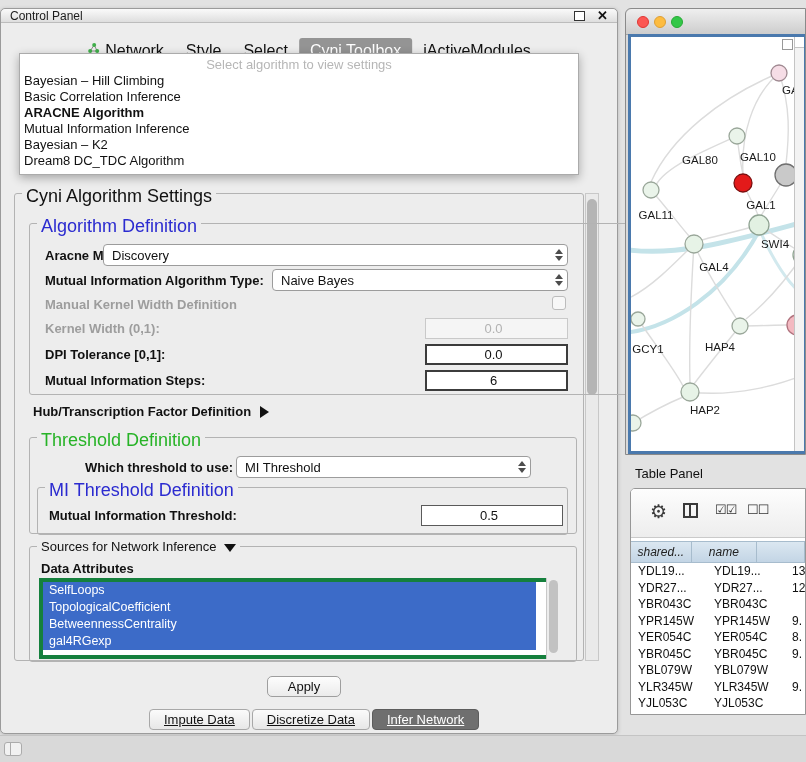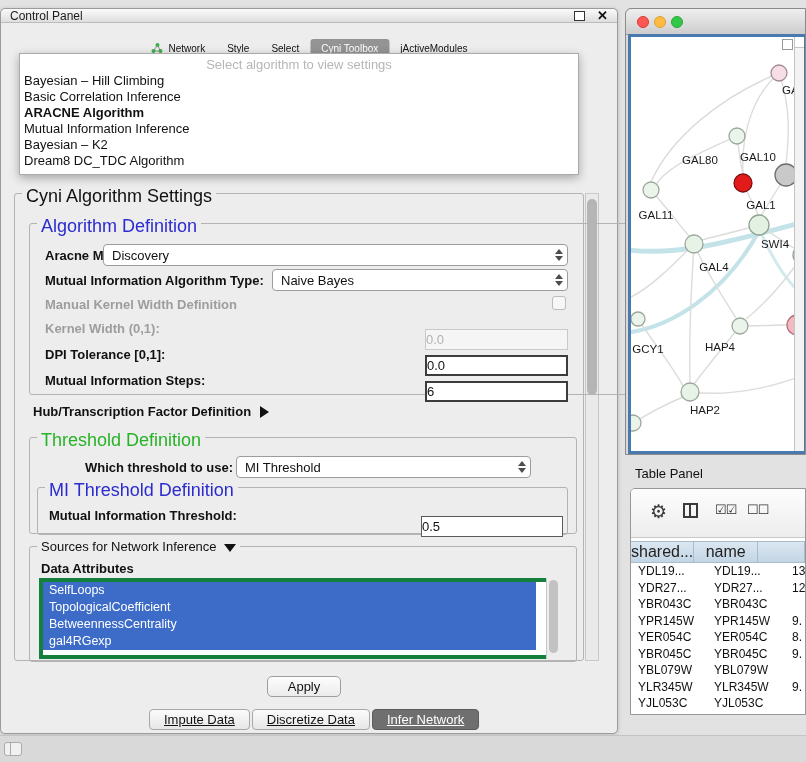--- a/index.html
+++ b/index.html
@@ -7,21 +7,21 @@
 
   
   .control-panel{position:absolute;left:0;top:8px;width:618px;height:726px;background:#ededed;border:1px solid #9b9b9b;border-radius:5px;box-shadow:0 1px 4px rgba(0,0,0,.18);box-sizing:border-box;}
   .cp-titlebar{position:absolute;left:0;top:0;right:0;height:14px;background:linear-gradient(#fafafa,#dedede);border-bottom:1px solid #bcbcbc;border-radius:5px 5px 0 0;display:flex;align-items:center;padding:0 9px;box-sizing:border-box;font-size:12px;color:#1c1c1c;}
   .cp-title{flex:1;}
   .float-icon{width:9px;height:8px;border:1px solid #333;margin-right:12px;background:#fff;}
   .close-icon{font-size:13px;font-weight:bold;color:#111;line-height:1;}
 
   
   .cp-tabs{position:absolute;left:50%;transform:translateX(-50%);top:29px;display:flex;align-items:center;border-bottom:1px solid #c8c8c8;white-space:nowrap;}
-  .cp-tab{padding:4px 11px 5px;font-size:10px;color:#111;display:flex;align-items:flex-end;gap:5px;}
+  .cp-tab{padding:4px 11px 5px;font-size:16px;color:#111;display:flex;align-items:flex-start;gap:5px;}
   .cp-tab.selected{background:#949494;color:#fff;border-radius:3px;}
 
   
   .algo-popup{position:absolute;left:18px;top:44px;width:560px;background:#fff;border:1px solid #ababab;box-shadow:0 3px 9px rgba(0,0,0,.3);z-index:40;padding:2px 0 5px;box-sizing:border-box;}
   .popup-placeholder{font-size:13px;color:#b6b6b6;text-align:center;height:17px;line-height:17px;}
   .dd-item{font-size:13px;color:#111;height:16px;line-height:16px;padding-left:4px;}
   .dd-item.selected{font-weight:bold;}
 
   
   .group{position:absolute;border:1px solid #b3b3b3;border-radius:3px;box-sizing:border-box;}
@@ -31,21 +31,21 @@
 
   .flabel{position:absolute;font-size:13px;font-weight:bold;color:#111;white-space:nowrap;}
   .flabel.disabled{color:#9d9d9d;}
   .plain{font-weight:normal;}
 
   .combo{position:absolute;height:22px;background:#fff;border:1px solid #9c9c9c;border-radius:4px;box-sizing:border-box;font-size:13px;color:#111;display:flex;align-items:center;padding-left:8px;}
   .stepper{position:absolute;right:4px;top:50%;transform:translateY(-50%);display:flex;flex-direction:column;gap:2px;}
   .tri-up{width:0;height:0;border-left:4px solid transparent;border-right:4px solid transparent;border-bottom:5px solid #4d4d4d;}
   .tri-down{width:0;height:0;border-left:4px solid transparent;border-right:4px solid transparent;border-top:5px solid #4d4d4d;}
 
-  .tfield{position:absolute;height:21px;box-sizing:border-box;background:#fff;border:2px solid #3c3c3c;font-size:13px;color:#111;display:flex;align-items:center;justify-content:flex-start;padding-right:6px;margin-top:11px;}
+  .tfield{position:absolute;height:21px;box-sizing:border-box;background:#fff;border:2px solid #3c3c3c;font-size:13px;color:#111;display:flex;align-items:center;justify-content:center;padding-right:6px;}
   .tfield.medium{border:1px solid #5a5a5a;}
   .tfield.disabled{border:1px solid #c9c9c9;background:#f5f5f5;color:#b2b2b2;}
   .checkbox{position:absolute;width:14px;height:14px;border:1px solid #bcbcbc;border-radius:3px;background:#f7f7f7;box-sizing:border-box;}
 
   .tri-right{display:inline-block;width:0;height:0;border-top:6px solid transparent;border-bottom:6px solid transparent;border-left:9px solid #111;margin-left:9px;vertical-align:-2px;}
   .tri-down-big{display:inline-block;width:0;height:0;border-left:6px solid transparent;border-right:6px solid transparent;border-top:8px solid #111;margin-left:7px;vertical-align:-1px;}
 
   
   .attr-list{position:absolute;left:38px;top:569px;width:520px;height:81px;background:#fff;border:4px solid #15803d;box-sizing:border-box;overflow:hidden;}
   .attr-item{height:17px;line-height:17px;font-size:12.5px;color:#111;padding-left:6px;width:493px;box-sizing:border-box;}
@@ -77,21 +77,21 @@
 
   
   .table-panel-label{position:absolute;left:635px;top:466px;font-size:13px;color:#111;}
   .table-window{position:absolute;left:630px;top:488px;width:176px;height:227px;background:#fff;border:1px solid #979797;border-radius:5px 0 0 0;box-sizing:border-box;overflow:hidden;}
   .t-toolbar{position:absolute;left:0;top:0;right:0;height:48px;background:linear-gradient(#fdfdfd,#ededed);border-bottom:1px solid #cacaca;}
   .gear-glyph{position:absolute;left:19px;top:11px;font-size:19px;color:#3a3a3a;}
   .cols-icon{position:absolute;left:52px;top:14px;width:15px;height:15px;border:2px solid #3a3a3a;box-sizing:border-box;}
   .cols-icon::after{content:"";position:absolute;left:4px;top:0;bottom:0;width:2px;background:#3a3a3a;}
   .check-pair{position:absolute;top:13px;font-size:13px;color:#333;letter-spacing:-1px;}
   .t-header{position:absolute;left:0;top:52px;right:0;height:22px;background:linear-gradient(#dbe7f1,#c3d5e5);border-top:1px solid #a7bccd;border-bottom:1px solid #a7bccd;box-sizing:border-box;display:flex;}
-  .th-cell{height:100%;border-right:1px solid #a7bccd;font-size:16px;color:#222;display:flex;align-items:center;justify-content:center;box-sizing:border-box;}
+  .th-cell{height:100%;border-right:1px solid #a7bccd;font-size:12px;color:#222;display:flex;align-items:center;justify-content:center;box-sizing:border-box;font-style:italic;}
   .th-c0{width:76px;}.th-c1{width:82px;}.th-c2{width:60px;}
   .t-body{position:absolute;left:0;top:74px;right:0;bottom:0;overflow:hidden;}
   .trow{position:relative;height:16.5px;display:flex;align-items:center;font-size:12px;color:#111;}
   .tcell{white-space:nowrap;overflow:hidden;}
   .tcell.c0{position:absolute;left:7px;}
   .tcell.c1{position:absolute;left:83px;}
   .tcell.c2{position:absolute;left:161px;}
 
   .bottom-strip{position:absolute;left:0;top:735px;width:806px;height:27px;background:#d9d9d9;border-top:1px solid #c4c4c4;}
   .dock-icon{position:absolute;left:4px;top:742px;width:18px;height:14px;background:#f1f1f1;border:1px solid #ababab;border-radius:3px;box-sizing:border-box;}

